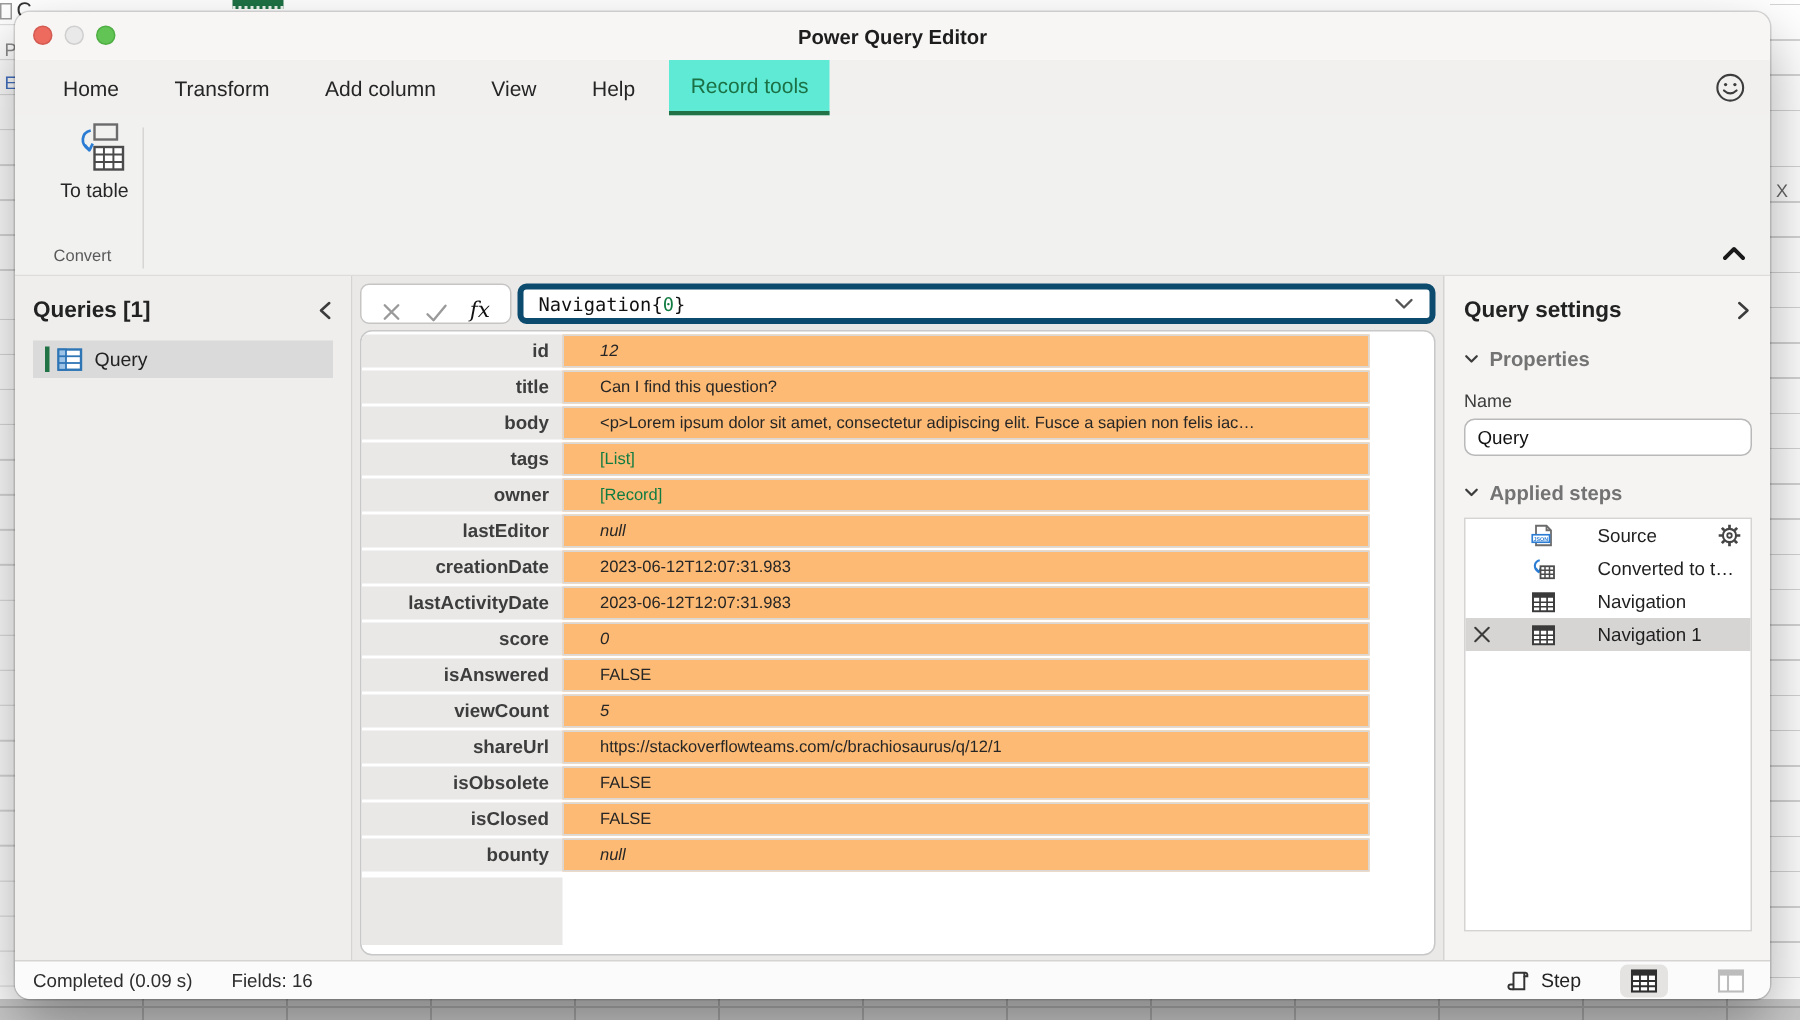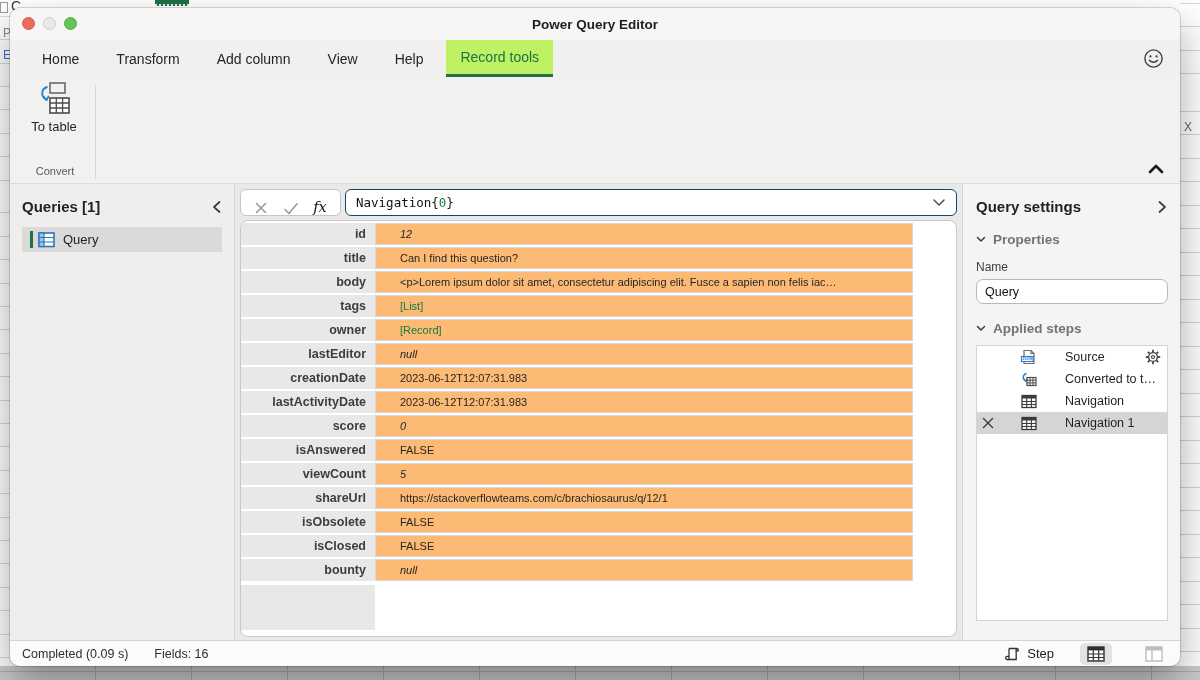--- a/index.html
+++ b/index.html
@@ -33,27 +33,27 @@
   .traffic { position:absolute; left:12px; top:9px; display:flex; gap:8px; }
   .tl { width:13px; height:13px; border-radius:50%; }
   .tl-close { background:#ed6a5f; border:1px solid #d45b51; }
   .tl-min { background:#e9e9e9; border:1px solid #cfcfcf; }
   .tl-zoom { background:#61c454; border:1px solid #4fae44; }
   .win-title { font-size:13.5px; font-weight:bold; color:#1d1d1d; }
 
   
   .tabrow { height:37px; background:#f1f0ef; display:flex; align-items:stretch; padding-left:18px; position:relative; }
   .tab { display:flex; align-items:center; padding:0 14px; margin-right:9px; font-size:14px; color:#252525; cursor:default; }
-  .tab.active { background:#bef264; color:#1b7145; border-bottom:3px solid #217346; font-weight:400; }
+  .tab.active { background:#5eead4; color:#1b7145; border-bottom:3px solid #217346; font-weight:400; }
   .smiley { position:absolute; right:16px; top:8px; width:21px; height:21px; }
 
   
   .ribbon { position:relative; height:106px; background:#f1f1f0; }
   .ribbon-group { position:absolute; left:12px; top:4px; width:66px; height:98px; }
-  .rbtn { width:64px; height:78px; display:flex; flex-direction:column; align-items:center; justify-content:flex-start; border-radius:4px; }
+  .rbtn { width:64px; height:78px; display:flex; flex-direction:column; align-items:flex-end; justify-content:flex-start; border-radius:4px; }
   .rbtn-label { font-size:13px; color:#262626; text-align:center; line-height:15px; width:46px; margin-top:2px; }
   .group-label { position:absolute; bottom:2px; width:100%; text-align:center; font-size:11px; color:#5a5a5a; }
   .group-sep { position:absolute; left:85px; top:8px; bottom:4px; width:1px; background:#d7d6d5; }
   .ribbon-collapse { position:absolute; right:14px; bottom:6px; width:20px; height:16px; }
 
   
   .main { display:flex; height:457px; border-top:1px solid #dddcdb; }
 
   
   .queries { width:225px; background:#efeeed; border-right:1px solid #d5d4d3; padding:14px 12px 0 12px; }
@@ -62,21 +62,21 @@
   .query-item { margin-top:12px; height:25px; background:#dadada; display:flex; align-items:center; padding-left:8px; }
   .q-accent { width:3px; height:17px; background:#217346; margin-right:5px; }
   .query-label { font-size:13px; color:#222; margin-left:7px; }
 
   
   .middle { flex:1; background:#eae9e8; padding:5px 5px 3px 5px; display:flex; flex-direction:column; }
   .fbar { display:flex; gap:4px; height:27px; }
   .fbar-btns { width:101px; background:#fff; border:1px solid #c6c5c4; border-radius:6px;
     display:flex; align-items:flex-end; justify-content:space-around; padding:0 6px; }
   .fx { font-family:"DejaVu Serif", serif; font-style:italic; font-size:14.5px; color:#111; }
-  .fbar-input { flex:1; background:#fff; border:1px solid #0c4a6e; border-radius:6px;
+  .fbar-input { flex:1; background:#fff; border:4px solid #0c4a6e; border-radius:6px;
     display:flex; align-items:center; padding:0 10px;
     font-family:"DejaVu Sans Mono", monospace; font-size:12.5px; color:#111; }
   .fnum { color:#107c41; }
   .fbar-chevron { margin-left:auto; }
 
   
   .record-pane { margin-top:4px; flex:1; background:#fff; border:1px solid #c8c8c8; border-radius:8px;
     overflow:hidden; display:flex; flex-direction:column; }
   table.rec { border-collapse:separate; border-spacing:0 2px; width:672px; table-layout:fixed; }
   td.fname { width:134px; background:#e9e8e7; font-weight:bold; font-size:12.5px; color:#3d3d3d;

